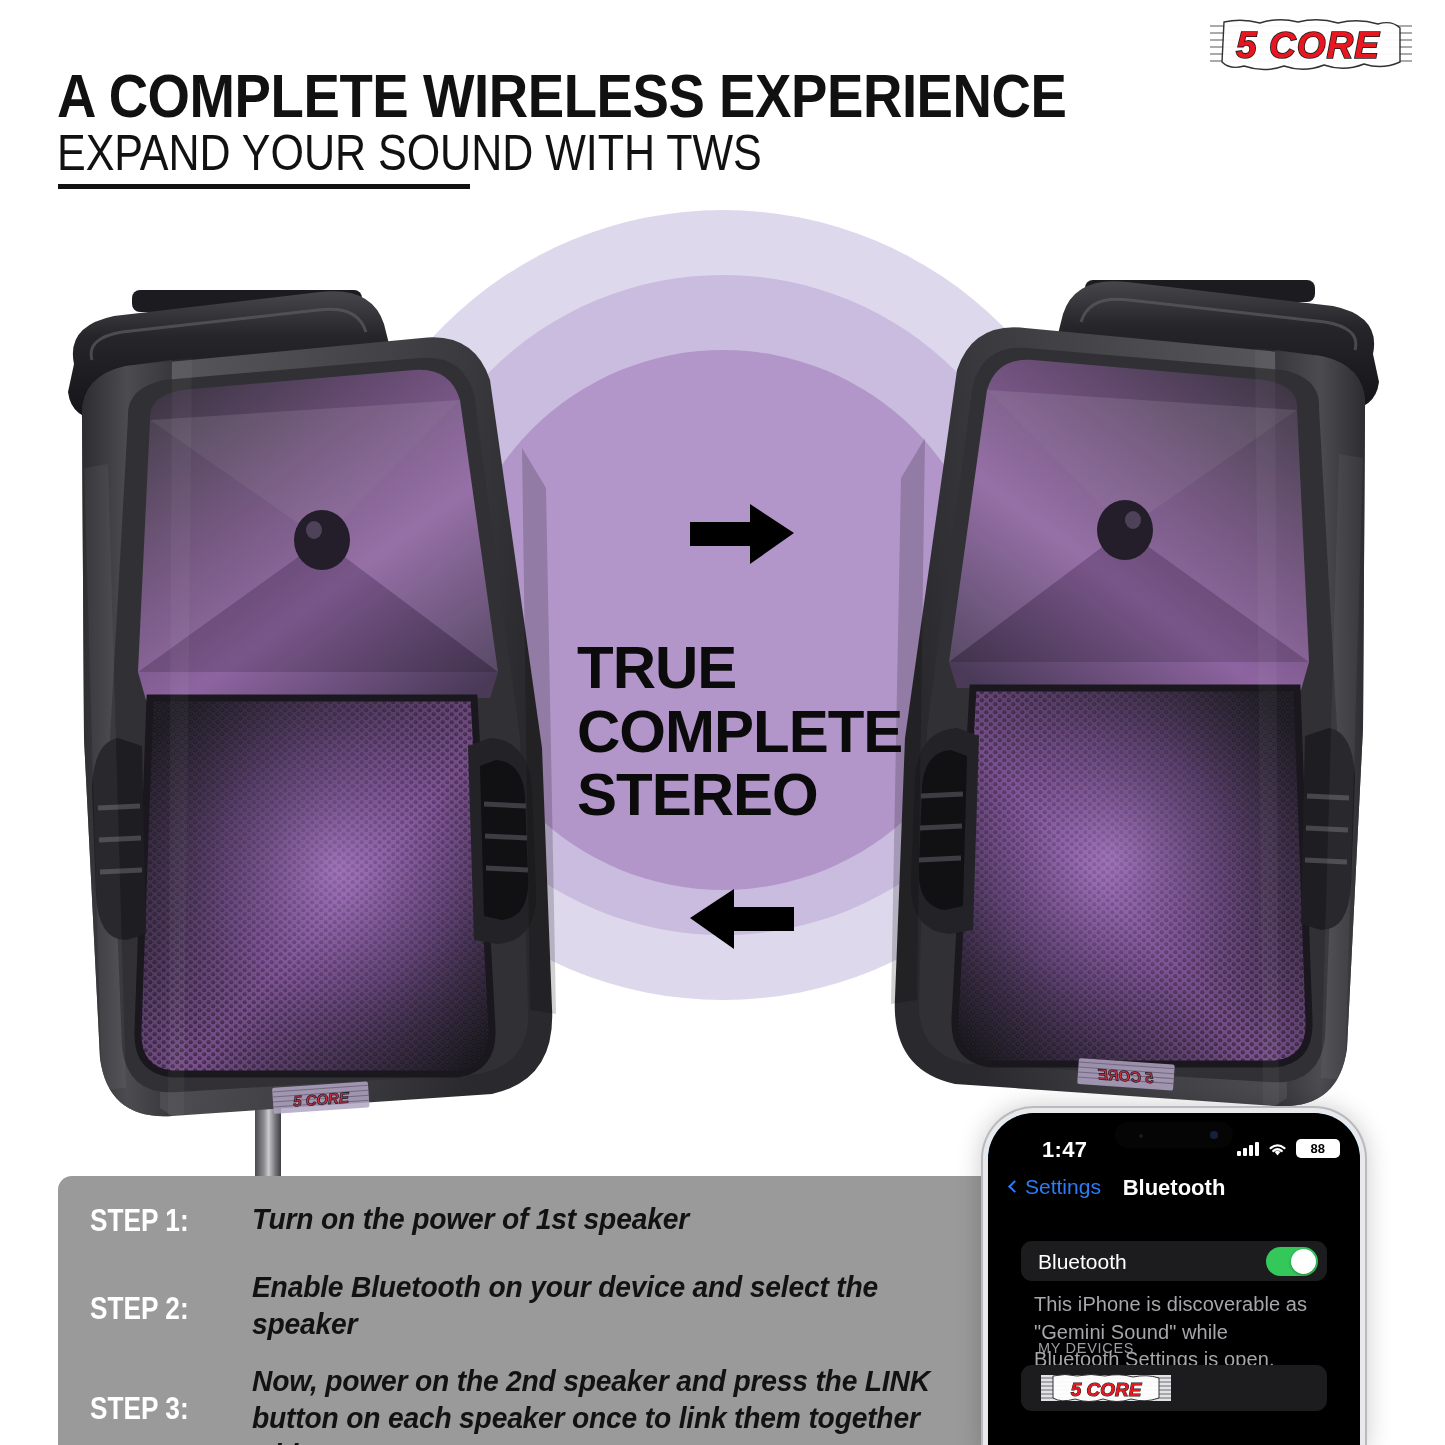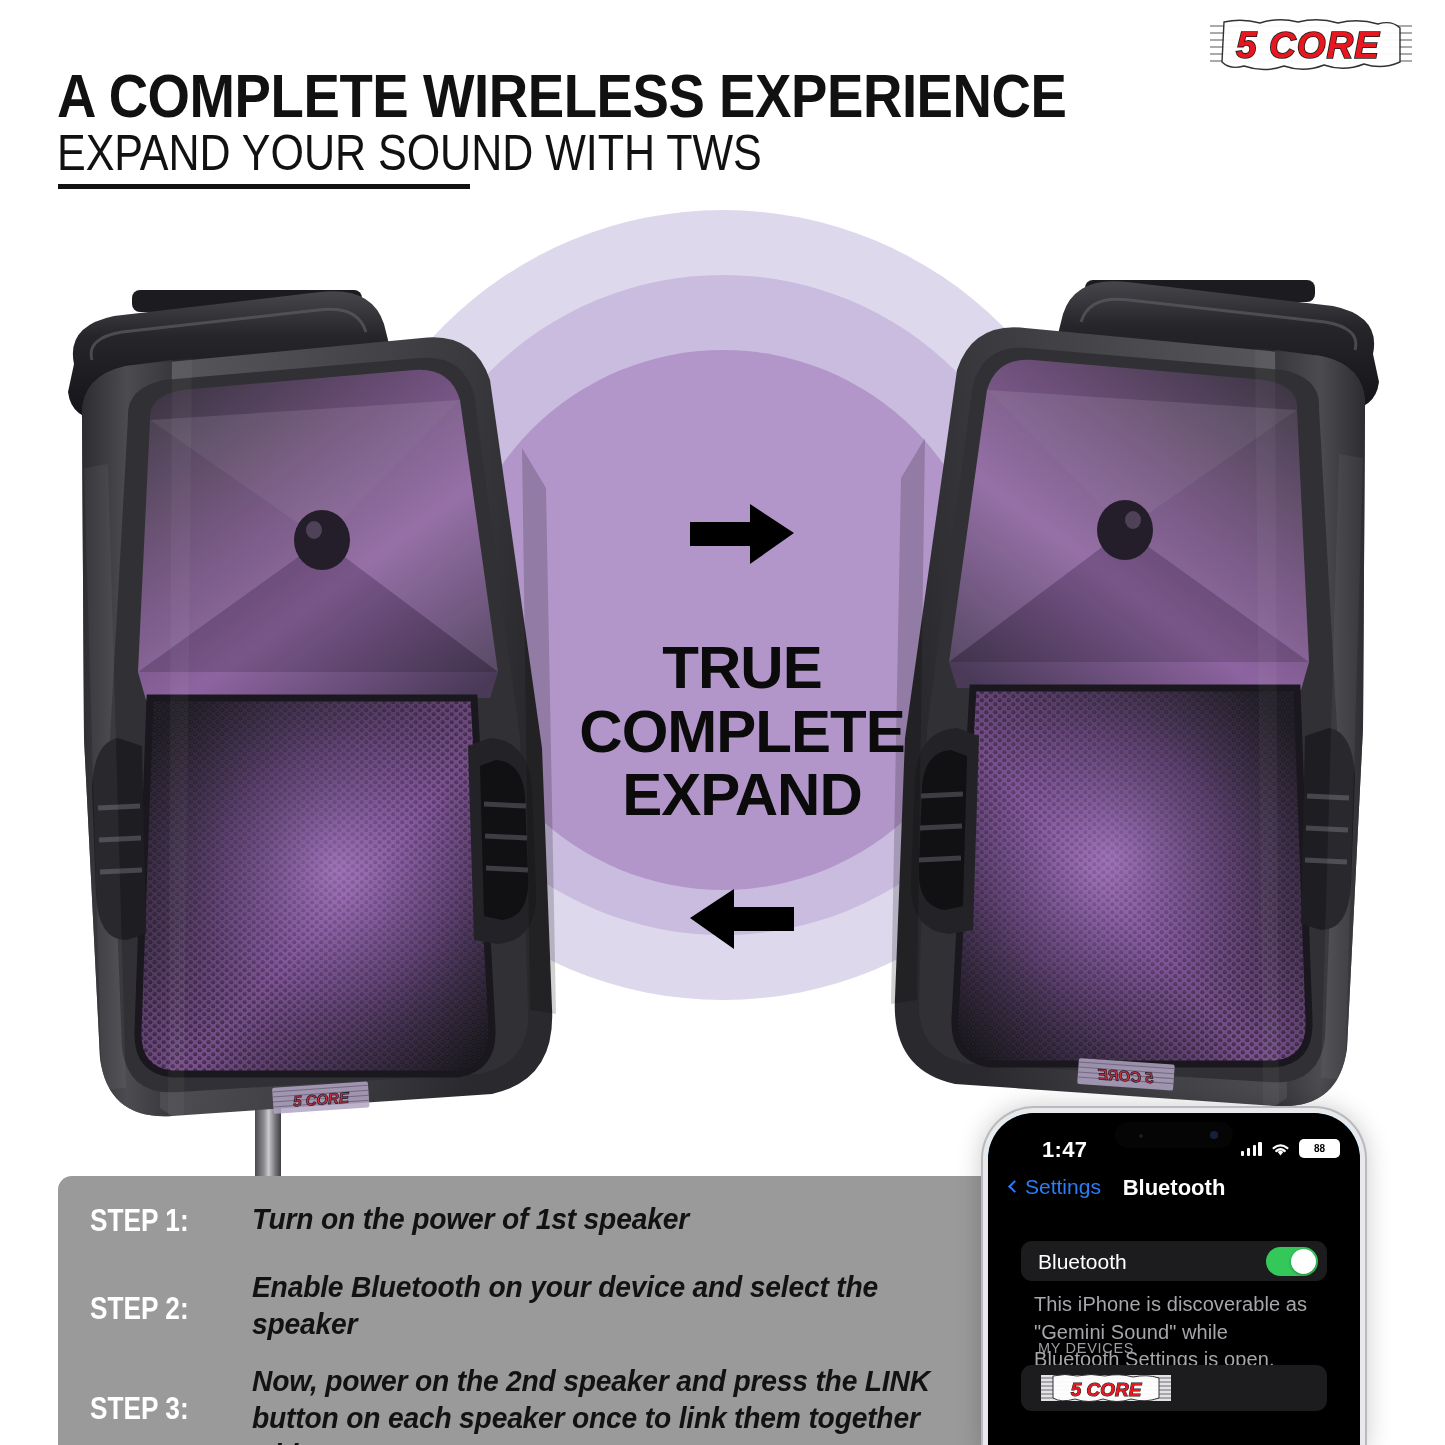--- a/index.html
+++ b/index.html
@@ -58,21 +58,20 @@
   .stand {
     position:absolute; z-index:9;
     left:255px; top:1085px; width:26px; height:115px;
     background:linear-gradient(90deg,#4a4a4e 0%,#8d8d92 35%,#c9c9ce 52%,#75757a 78%,#3e3e42 100%);
   }
 
   
   .center-col {
     position:absolute; z-index:30;
     left:577px; top:500px; width:330px;
-    text-align:center;
   }
   .arrow { display:block; margin:0 auto; }
   .arrow-top { margin-bottom:68px; }
   .arrow-bot { margin-top:58px; }
   .tws {
     font-size:60px; font-weight:700; line-height:1.06;
     color:#0b0b0b; letter-spacing:-1px;
   }
   .tws span { display:block; }
 
@@ -128,21 +127,21 @@
     position:absolute; left:54px; top:24px;
     color:#fff; font-size:22px; font-weight:600; letter-spacing:0.3px;
   }
   .ph-stat { position:absolute; right:20px; top:26px; display:flex; align-items:center; gap:8px; }
   .bars { display:flex; align-items:flex-end; gap:2.5px; height:15px; }
   .bars i { display:block; width:3.4px; background:#fff; border-radius:1px; }
   .bars i:nth-child(1){height:5px;} .bars i:nth-child(2){height:8px;}
   .bars i:nth-child(3){height:11px;} .bars i:nth-child(4){height:14px;}
   .batt {
     min-width:34px; height:19px; border-radius:5px; background:#fff;
-    color:#000; font-size:10px; font-weight:700; line-height:19px;
+    color:#000; font-size:13px; font-weight:700; line-height:19px;
     text-align:center; padding:0 15px;
   }
 
   .ph-nav { position:absolute; left:0; top:50px; width:100%; height:48px; }
   .ph-back {
     position:absolute; left:22px; top:12px;
     color:#2b7cf6; font-size:21px; font-weight:400;
     display:flex; align-items:center; gap:6px;
   }
   .chev { display:inline-block; width:9px; height:9px;
@@ -458,21 +457,21 @@
   </div>
 
   <div class="center-col">
     <svg class="arrow arrow-top" width="108" height="68" viewBox="0 0 108 68" xmlns="http://www.w3.org/2000/svg">
       <path d="M2,22 L62,22 L62,4 L106,33 L62,64 L62,46 L2,46 Z" fill="#000"></path>
     </svg>
 
     <div class="tws">
       <span>TRUE</span>
       <span>COMPLETE</span>
-      <span>EXPAND</span>
+      <span>STEREO</span>
     </div>
 
     <svg class="arrow arrow-bot" width="108" height="68" viewBox="0 0 108 68" xmlns="http://www.w3.org/2000/svg">
       <path d="M106,22 L46,22 L46,4 L2,33 L46,64 L46,46 L106,46 Z" fill="#000"></path>
     </svg>
   </div>
 
   <div class="steps">
     <div class="step-row r1">
       <div class="step-lbl">STEP 1:</div>

